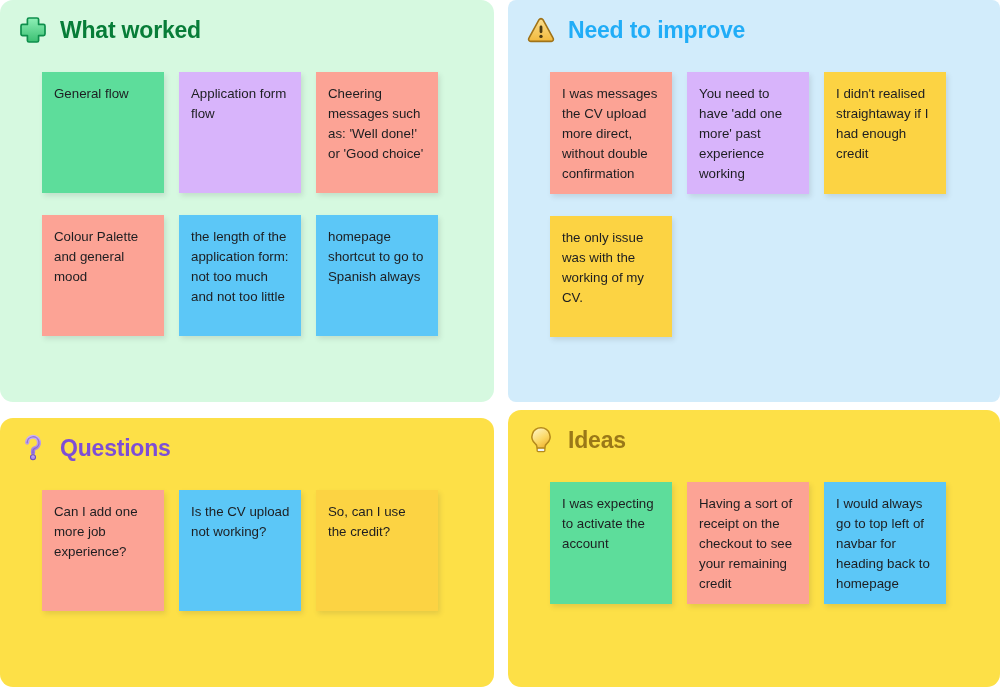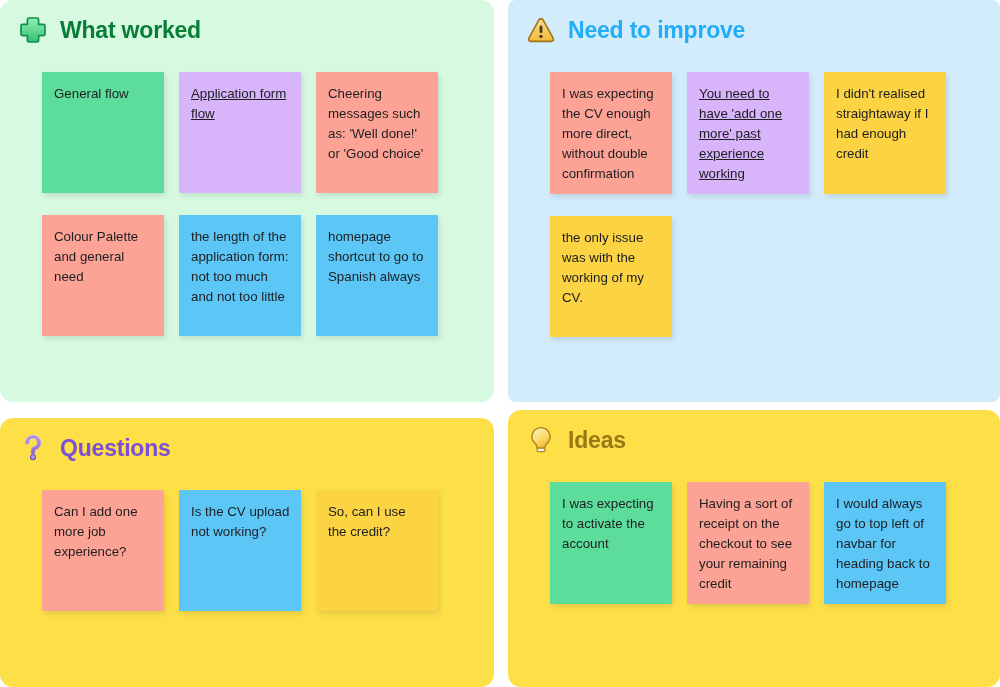--- a/index.html
+++ b/index.html
@@ -86,21 +86,21 @@
     box-sizing: border-box;
     padding: 12px 11px 10px 12px;
     font-size: 13.3px;
     line-height: 20px;
     color: #1d1e21;
     box-shadow: 2px 3px 5px rgba(60, 60, 60, 0.13);
     word-wrap: break-word;
     overflow-wrap: break-word;
   }
   .note-green  { background: #5ddd9b; }
-  .note-purple { background: #d8b4fb; text-decoration: underline; }
+  .note-purple { background: #d8b4fb; }
   .note-salmon { background: #fca395; }
   .note-blue   { background: #5cc7f7; }
   .note-yellow { background: #fcd343; }
 </style>
 </head>
 <body>
 
 <div id="board">
 
   <section class="panel panel-what-worked">
@@ -118,21 +118,21 @@
       </span>
       <h2 class="panel-title title-what-worked">What worked</h2>
     </div>
     <div class="notes-area">
       <div class="notes-row">
         <div class="note note-green">General flow</div>
         <div class="note note-purple">Application form flow</div>
         <div class="note note-salmon">Cheering messages such as: 'Well done!' or 'Good choice'</div>
       </div>
       <div class="notes-row">
-        <div class="note note-salmon">Colour Palette and general need</div>
+        <div class="note note-salmon">Colour Palette and general mood</div>
         <div class="note note-blue">the length of the application form: not too much and not too little</div>
         <div class="note note-blue">homepage shortcut to go to Spanish always</div>
       </div>
     </div>
   </section>
 
   <section class="panel panel-need-improve">
     <div class="panel-header">
       <span class="panel-icon">
         <svg width="30" height="30" viewBox="0 0 30 30">
@@ -144,21 +144,21 @@
           </defs>
           <path d="M15 3.6 a2.3 2.3 0 0 1 1.95 1.12 L27.1 23.2 a2.1 2.1 0 0 1 -1.85 3.2 H4.75 A2.1 2.1 0 0 1 2.9 23.2 L13.05 4.72 A2.3 2.3 0 0 1 15 3.6 z" fill="url(#gradWarn)" stroke="#a07318" stroke-width="1.6" stroke-linejoin="round"></path>
           <rect x="13.6" y="10.6" width="2.8" height="7.6" rx="1.4" fill="#4c3b12"></rect>
           <circle cx="15" cy="21.4" r="1.7" fill="#4c3b12"></circle>
         </svg>
       </span>
       <h2 class="panel-title title-need-improve">Need to improve</h2>
     </div>
     <div class="notes-area">
       <div class="notes-row">
-        <div class="note note-salmon">I was expecting the CV enough more direct, without double confirmation</div>
+        <div class="note note-salmon">I was messages the CV upload more direct, without double confirmation</div>
         <div class="note note-purple">You need to have 'add one more' past experience working</div>
         <div class="note note-yellow">I didn't realised straightaway if I had enough credit</div>
       </div>
       <div class="notes-row">
         <div class="note note-yellow">the only issue was with the working of my CV.</div>
       </div>
     </div>
   </section>
 
   <section class="panel panel-questions">

